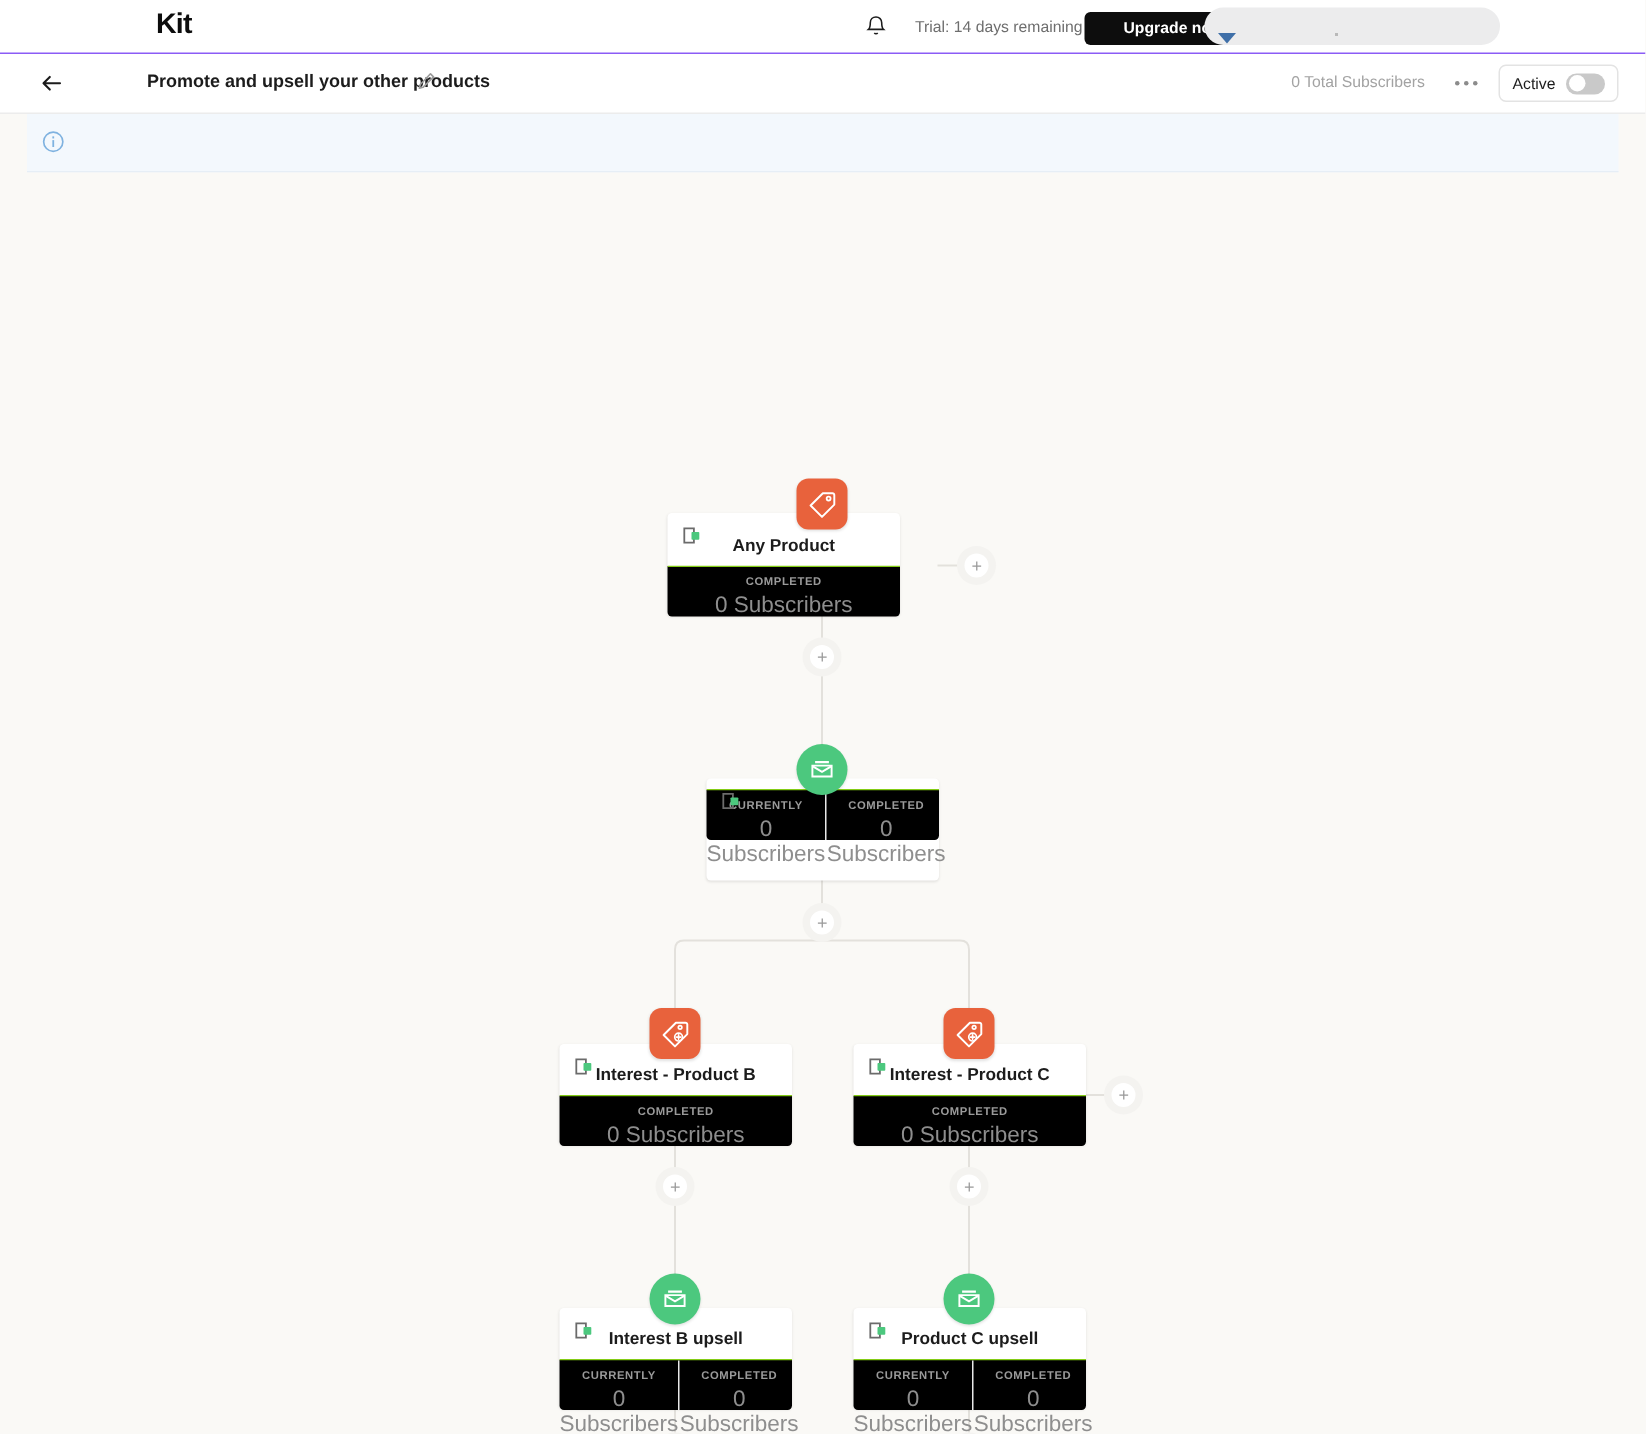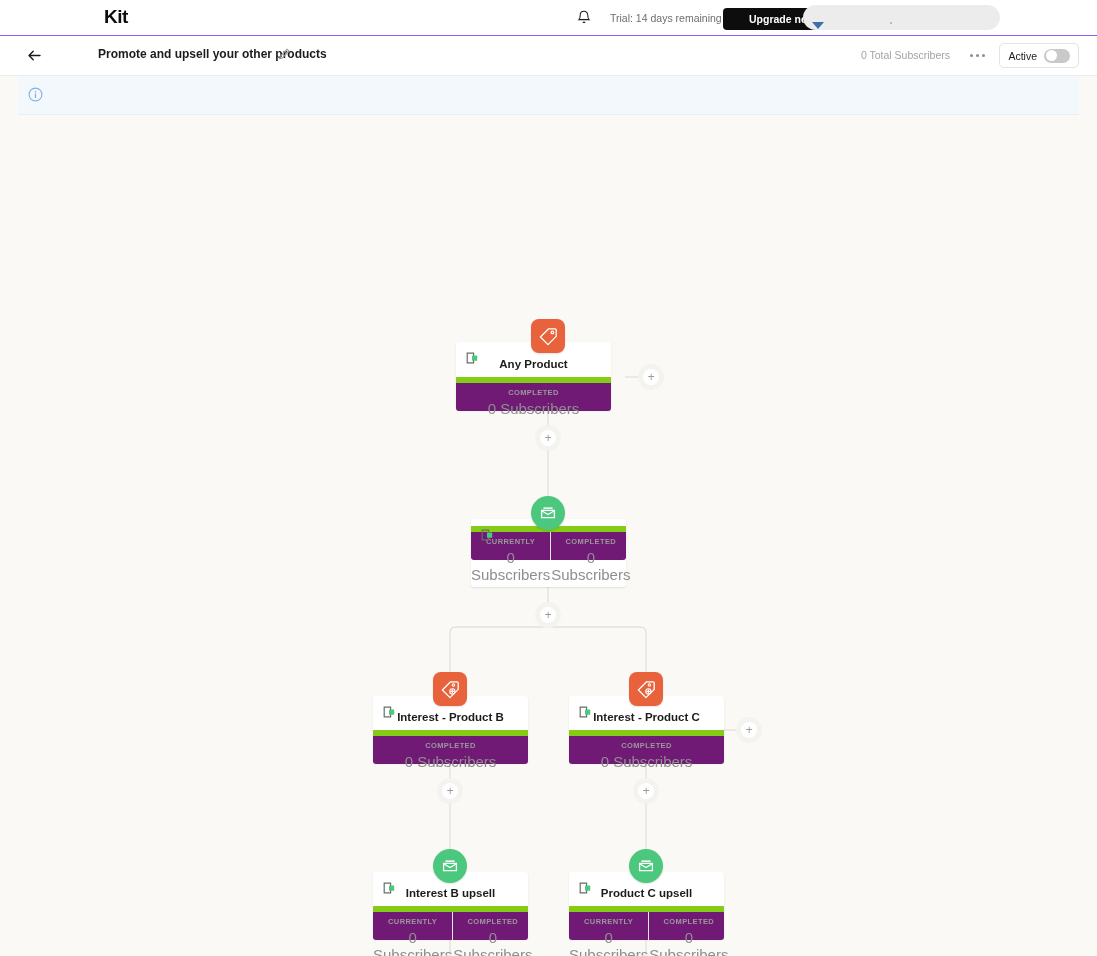--- a/index.html
+++ b/index.html
@@ -110,21 +110,21 @@
   .node {
     position: absolute; background: #fff; border-radius: 3px;
     box-shadow: 0 1px 2px rgba(0,0,0,0.10); cursor: pointer;
   }
   .node-title {
     text-align: center; font-size: 11.5px; font-weight: bold;
     color: #1c1c1c; padding: 0 6px;
   }
   .node-corner { position: absolute; left: 10px; top: 9px; }
   .node-foot {
-    border-top: 6px solid #84cc16; background: #701a75;
+    border-top: 1px solid #84cc16; background: #000000;
     display: flex; height: 34px; border-radius: 0 0 3px 3px;
   }
   .stat { flex: 1; text-align: center; padding-top: 5px; }
   .stat + .stat { border-left: 1px solid #e9e9e9; }
   .stat-k { font-size: 7.5px; font-weight: bold; color: #9a9a9a; letter-spacing: 0.4px; }
   .stat-v { font-size: 15px; color: #8e8e8e; margin-top: 3px; }
 
   
   .badge-sq {
     position: absolute; width: 34px; height: 34px; border-radius: 8px;
@@ -234,21 +234,21 @@
 
       <path d="M450,823 V845"></path>
       <path d="M646,823 V845"></path>
 
       <path d="M450,852 q0,32 98,38 q98,-6 98,-38"></path>
 
       <path d="M548,890 V908"></path>
     </g>
   </svg>
 
-  <div class="node" style="left:456px; top:227px; width:155px; height:68px;">
+  <div class="node" style="left:445px; top:227px; width:155px; height:68px;">
     <span class="node-corner">
       <svg width="16" height="13" viewBox="0 0 16 13">
         <path d="M1.2 1.2h6.4v9.6H1.2z" fill="none" stroke="#6b6b6b" stroke-width="1.2"></path>
         <rect x="6" y="3.6" width="5.2" height="5.2" rx="0.6" fill="#4cc87e"></rect>
       </svg>
     </span>
     <div class="node-title" style="padding-top:16px;">Any Product</div>
     <div class="node-foot" style="margin-top:7px;">
       <div class="stat">
         <div class="stat-k">COMPLETED</div>

